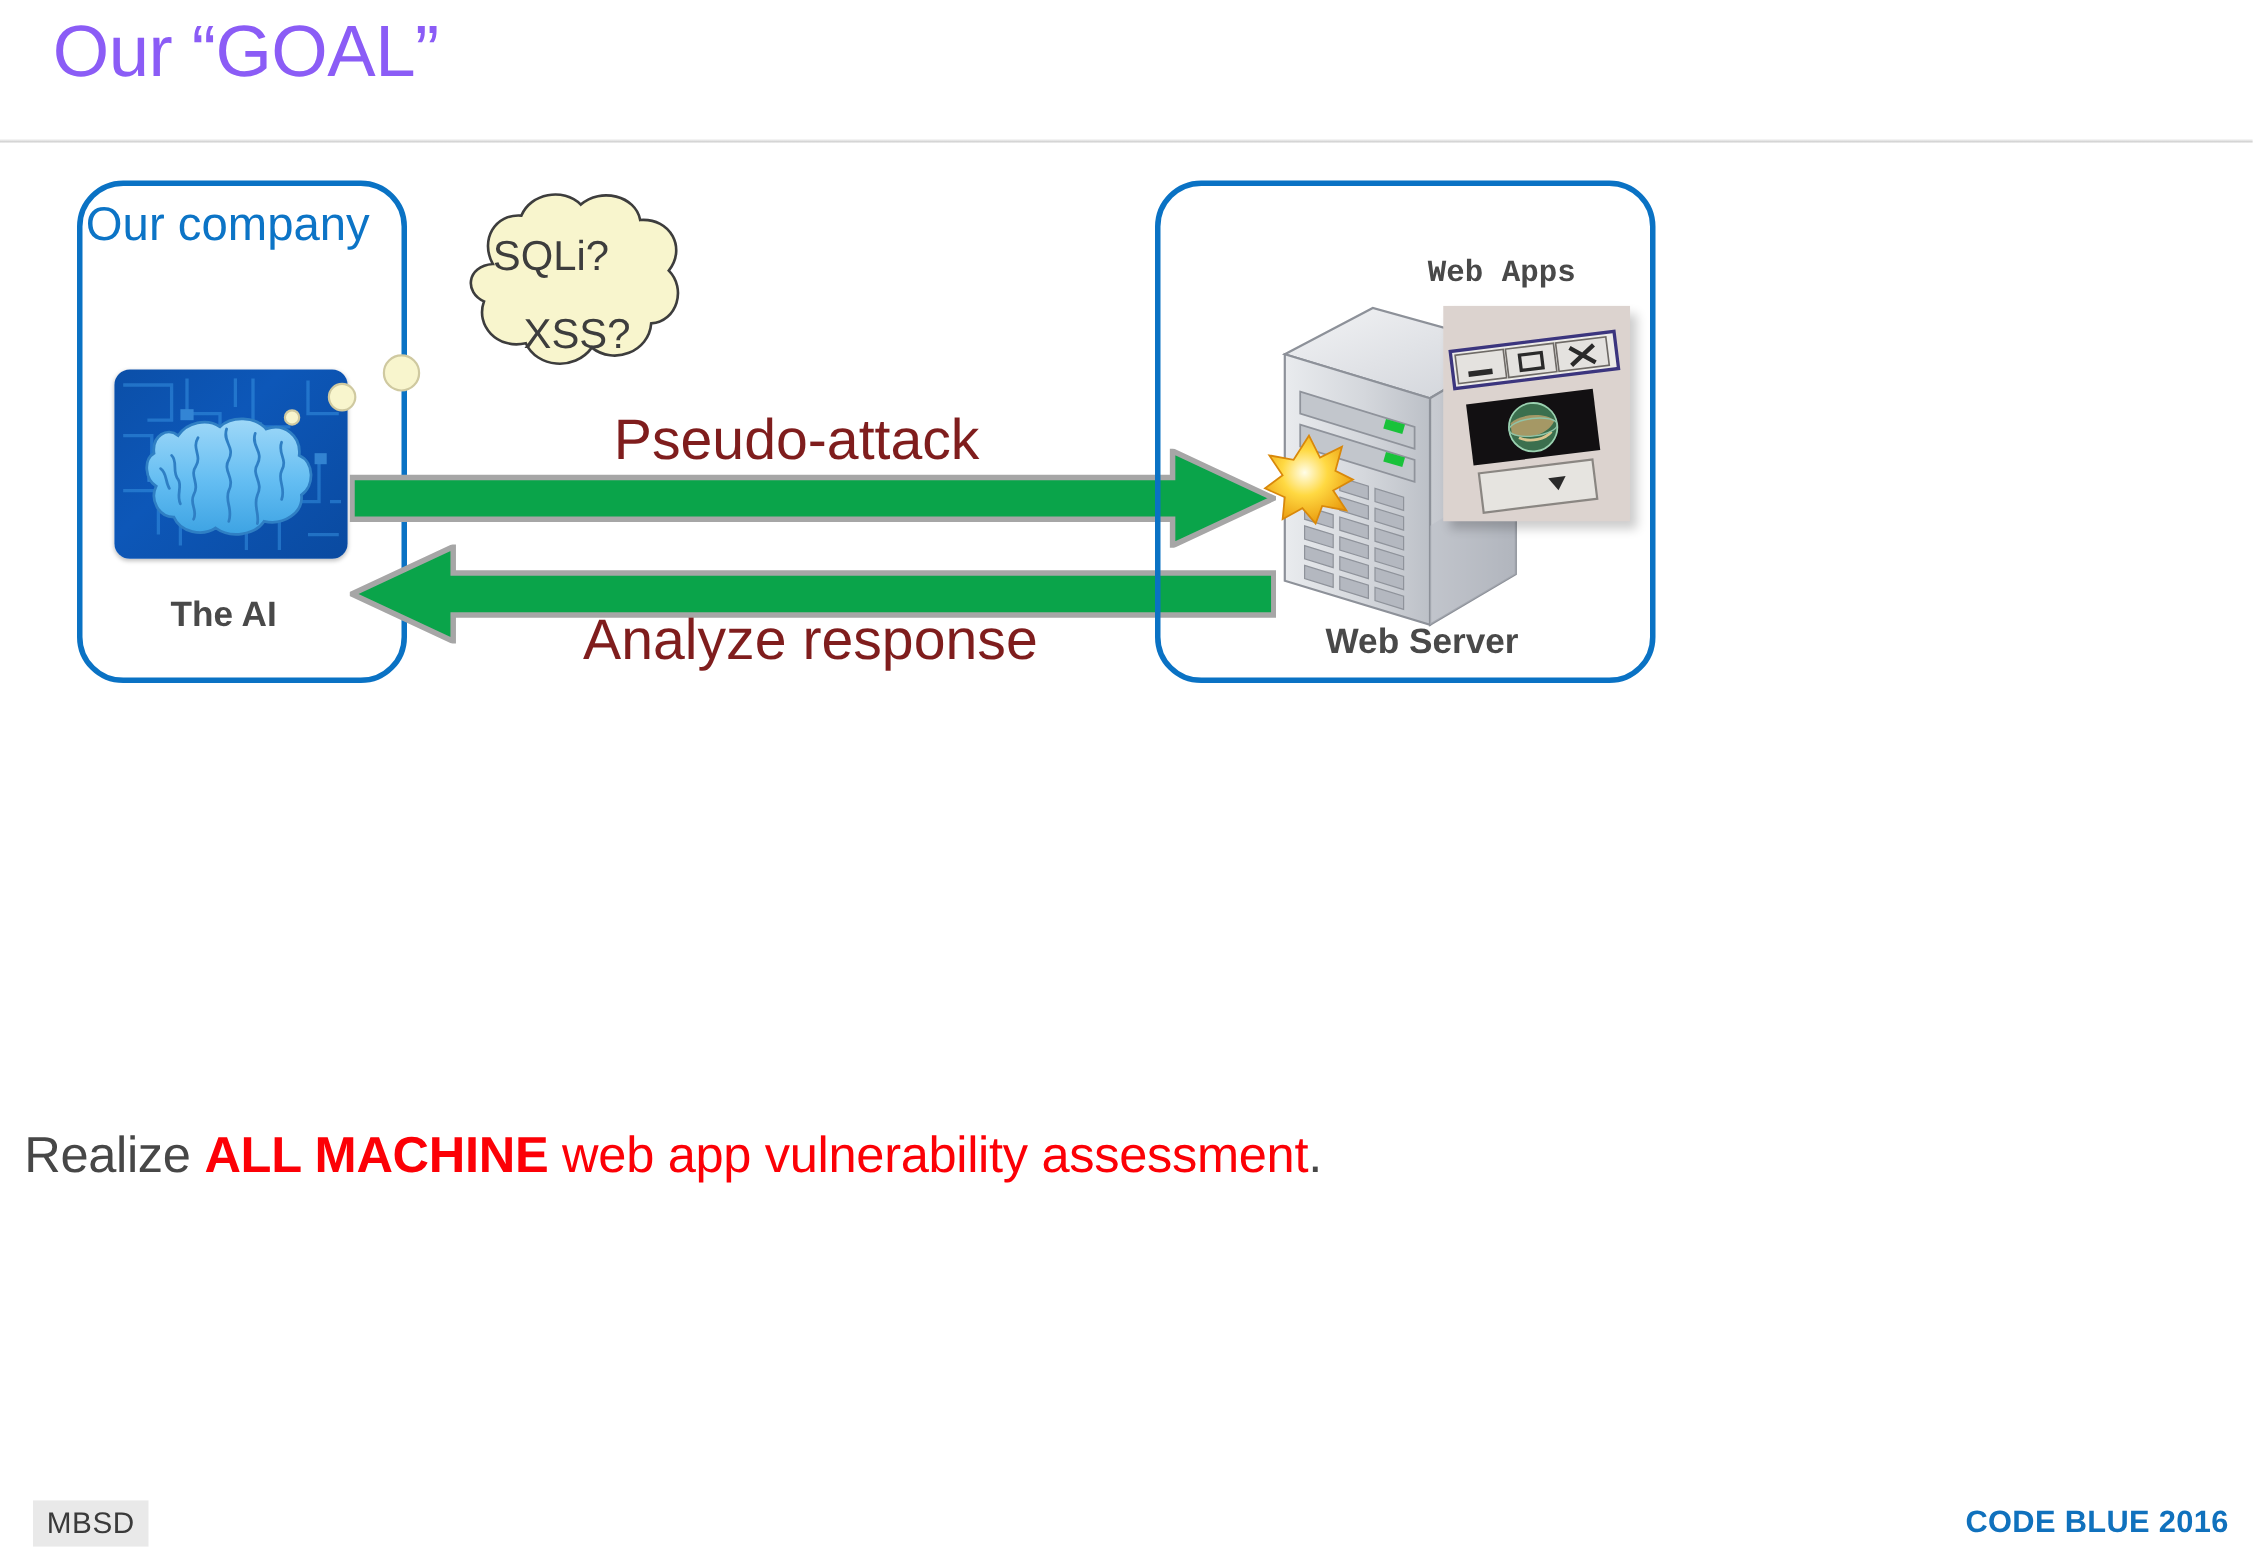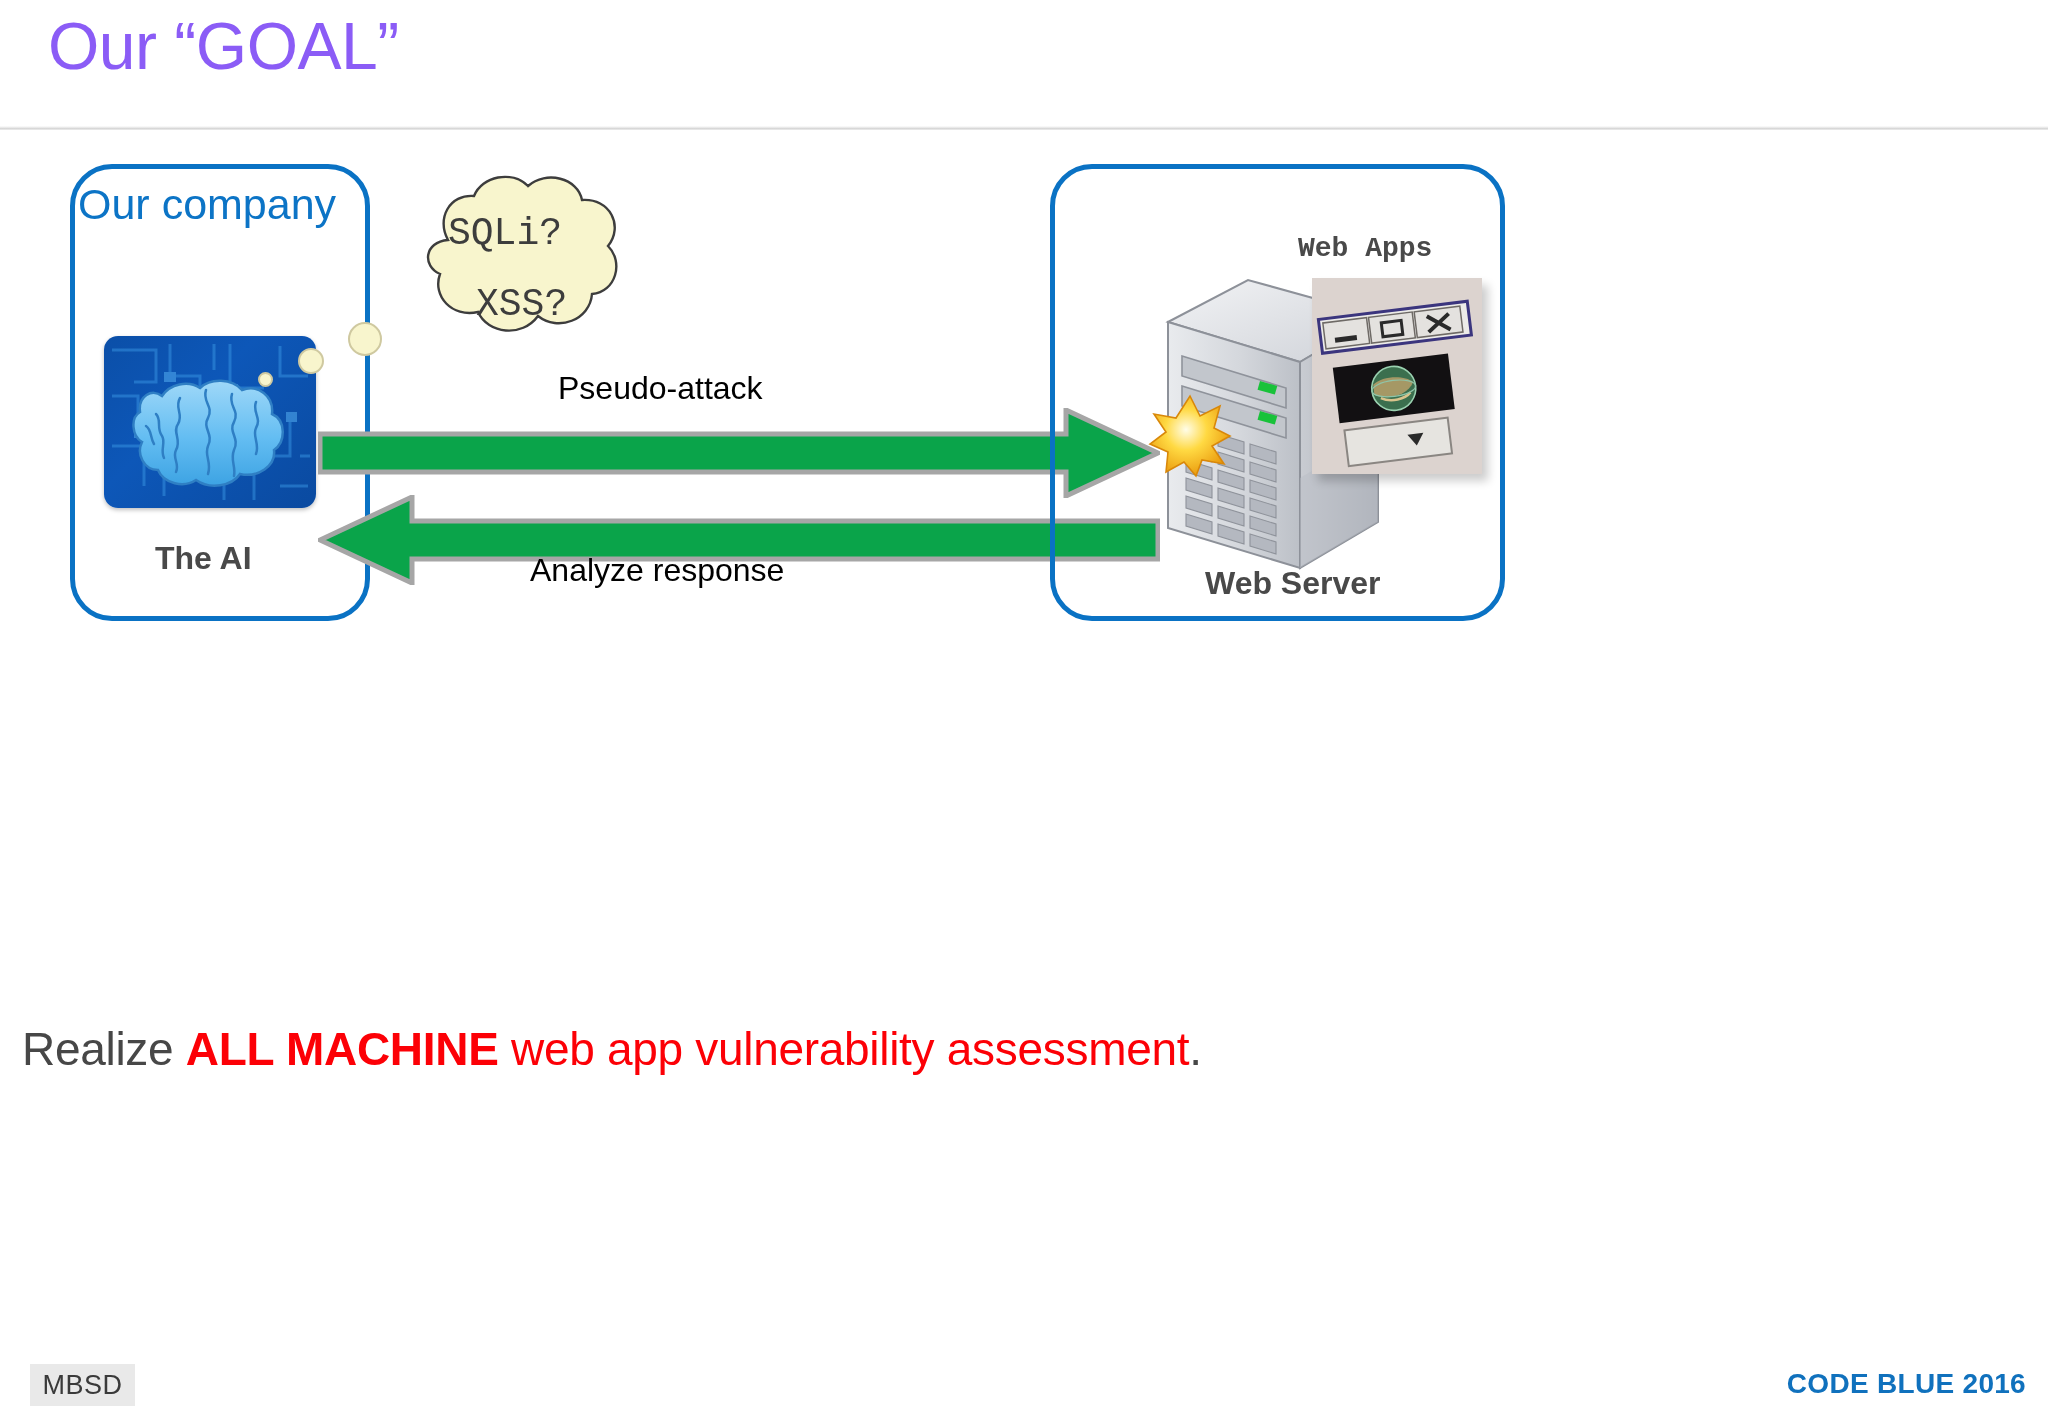--- a/index.html
+++ b/index.html
@@ -112,34 +112,33 @@
     top: 166px;
     width: 272px;
     height: 205px;
   }
   .cloud-text {
     position: absolute;
     font-size: 38px;
     color: #3d3d3d;
     white-space: nowrap;
     text-align: center;
-    font-family: Liberation Mono, monospace;
   }
   .cloud-t1 { left: 448px; top: 212px; }
   .cloud-t2 { left: 455px; top: 283px; margin-left: 21px; }
 
   
   .arrow-svg { position: absolute; }
   .arrow-fwd { left: 318px; top: 408px; }
   .arrow-bwd { left: 318px; top: 495px; }
 
   .arrow-label {
     position: absolute;
-    font-size: 32px;
-    color: #000000;
+    font-size: 52px;
+    color: #7f1d1d;
     white-space: nowrap;
   }
   .lbl-fwd { left: 558px; top: 370px; }
   .lbl-bwd { left: 530px; top: 552px; }
 
   
   .server-wrap {
     position: absolute;
     left: 1152px;
     top: 272px;

